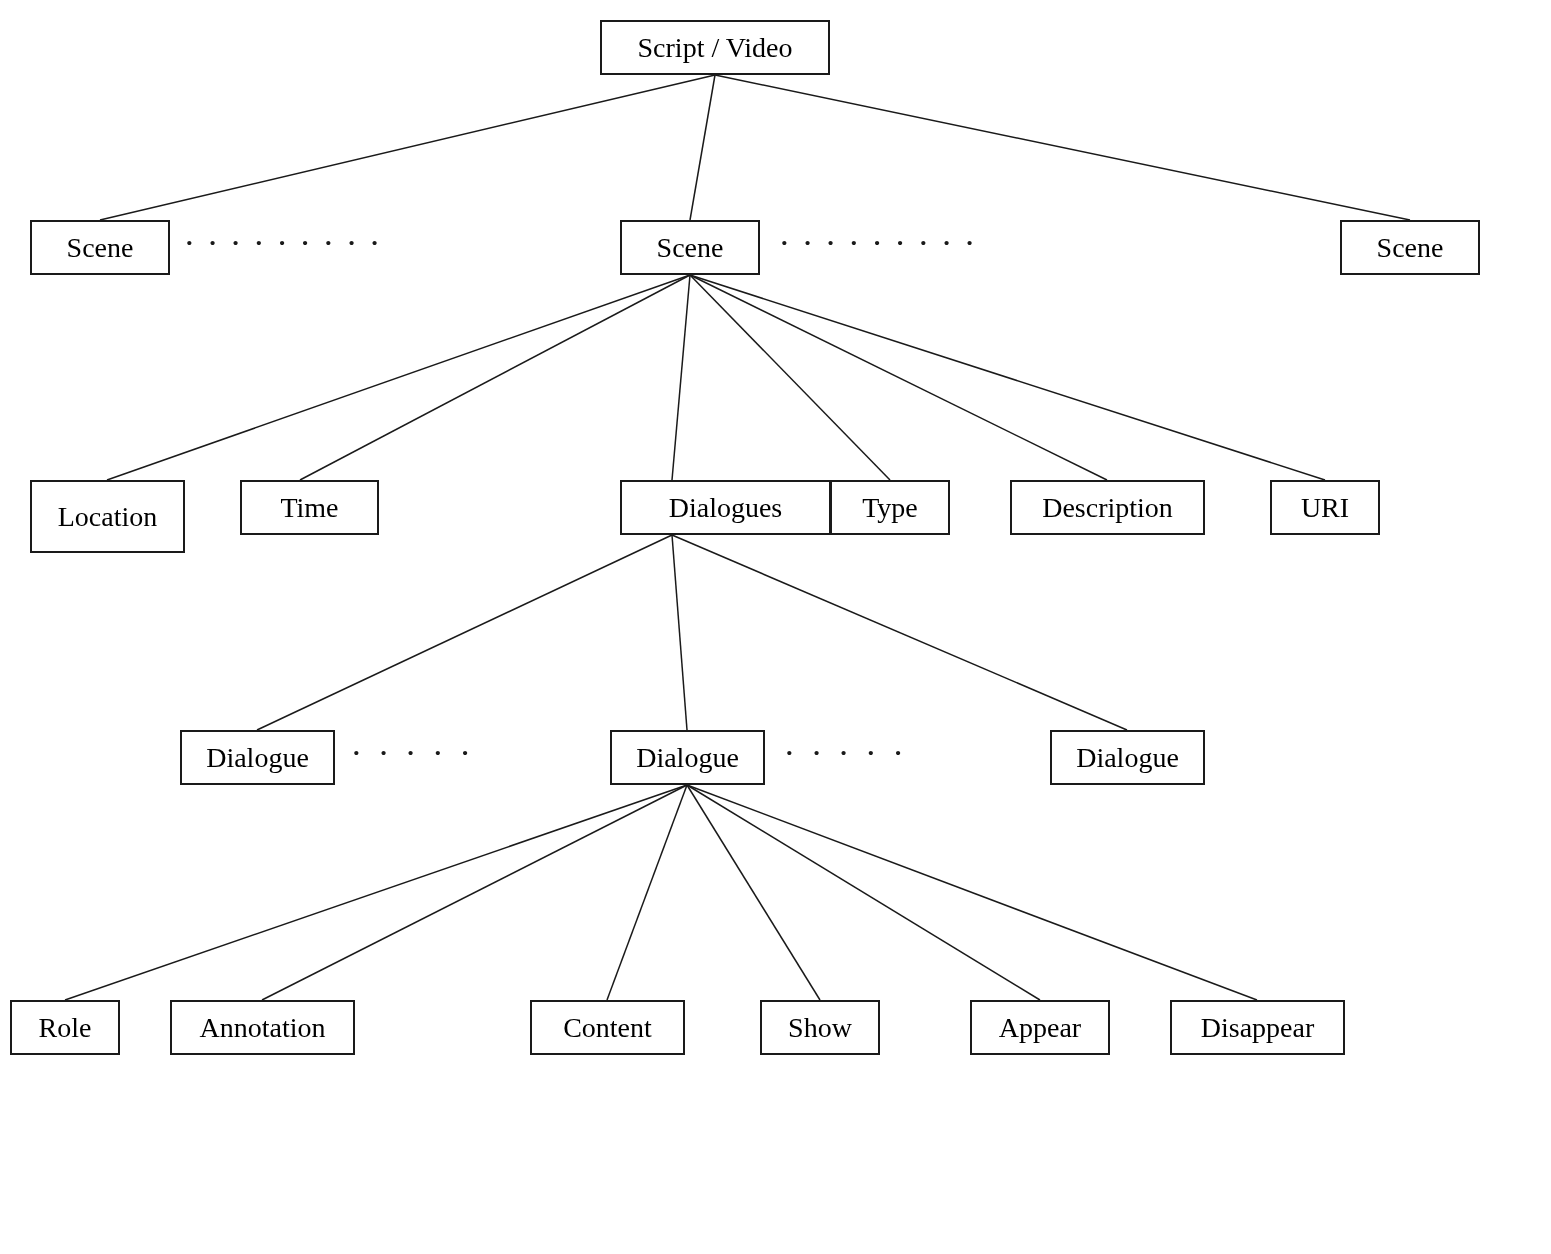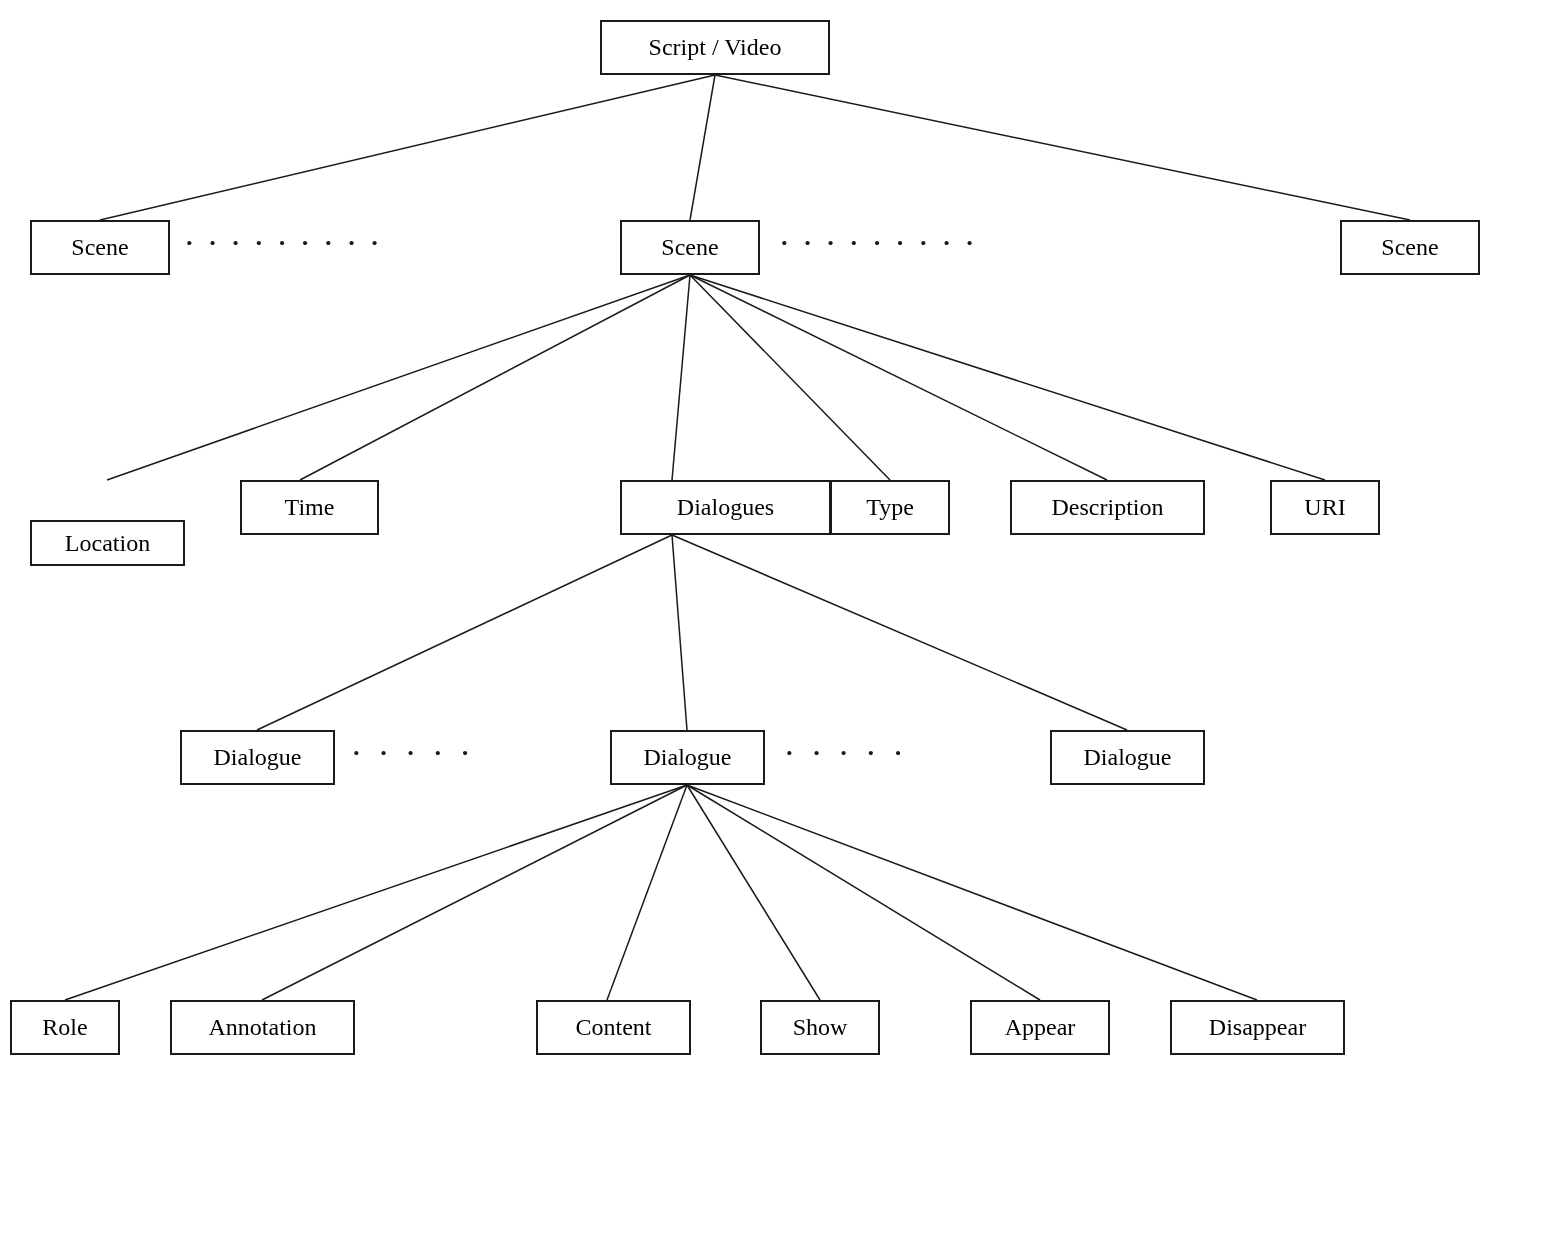--- a/index.html
+++ b/index.html
@@ -32,21 +32,21 @@
       pointer-events: none;
     }
 
     .node {
       position: absolute;
       border: 2px solid #1a1a1a;
       background: #ffffff;
       display: flex;
       align-items: center;
       justify-content: center;
-      font-size: 24px;
+      font-size: 28px;
       font-family: serif;
       font-weight: normal;
       white-space: nowrap;
     }
 
     .dots {
       position: absolute;
       font-size: 30px;
       font-weight: bold;
       color: #1a1a1a;
@@ -116,21 +116,21 @@
   </div>
 
   <div class="dots" style="left:780px; top:228px; font-size:26px; letter-spacing:4px;">
     · · · · · · · · ·
   </div>
 
   <div class="node" style="left:1340px; top:220px; width:140px; height:55px;">
     <span>Scene</span>
   </div>
 
-  <div class="node" style="left:30px; top:480px; width:155px; height:46px;margin-top:40px;">
+  <div class="node" style="left:30px; top:480px; width:155px; height:73px;">
     <span>Location</span>
   </div>
 
   <div class="node" style="left:240px; top:480px; width:139px; height:55px;">
     <span>Time</span>
   </div>
 
   <div class="node" style="left:580px; top:480px; width:211px; height:55px;margin-left:40px;">
     <span>Dialogues</span>
   </div>
@@ -168,21 +168,21 @@
   </div>
 
   <div class="node" style="left:10px; top:1000px; width:110px; height:55px;">
     <span>Role</span>
   </div>
 
   <div class="node" style="left:170px; top:1000px; width:185px; height:55px;">
     <span>Annotation</span>
   </div>
 
-  <div class="node" style="left:530px; top:1000px; width:155px; height:55px;margin-left:6px;">
+  <div class="node" style="left:530px; top:1000px; width:155px; height:55px;">
     <span>Content</span>
   </div>
 
   <div class="node" style="left:760px; top:1000px; width:120px; height:55px;text-align:center;">
     <span>Show</span>
   </div>
 
   <div class="node" style="left:970px; top:1000px; width:140px; height:55px;">
     <span>Appear</span>
   </div>

